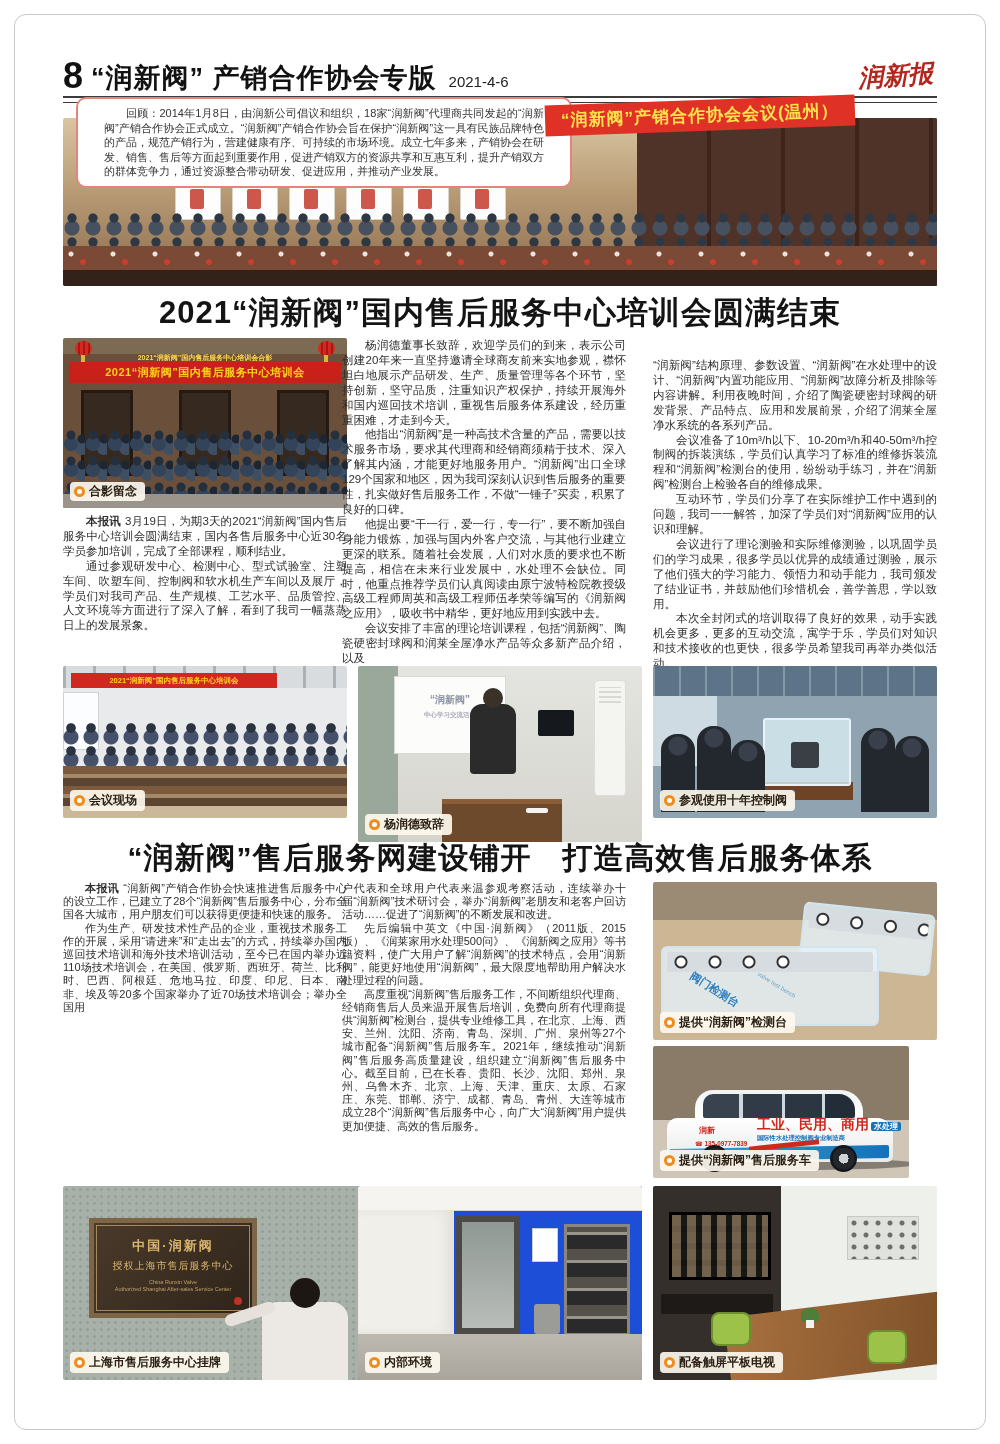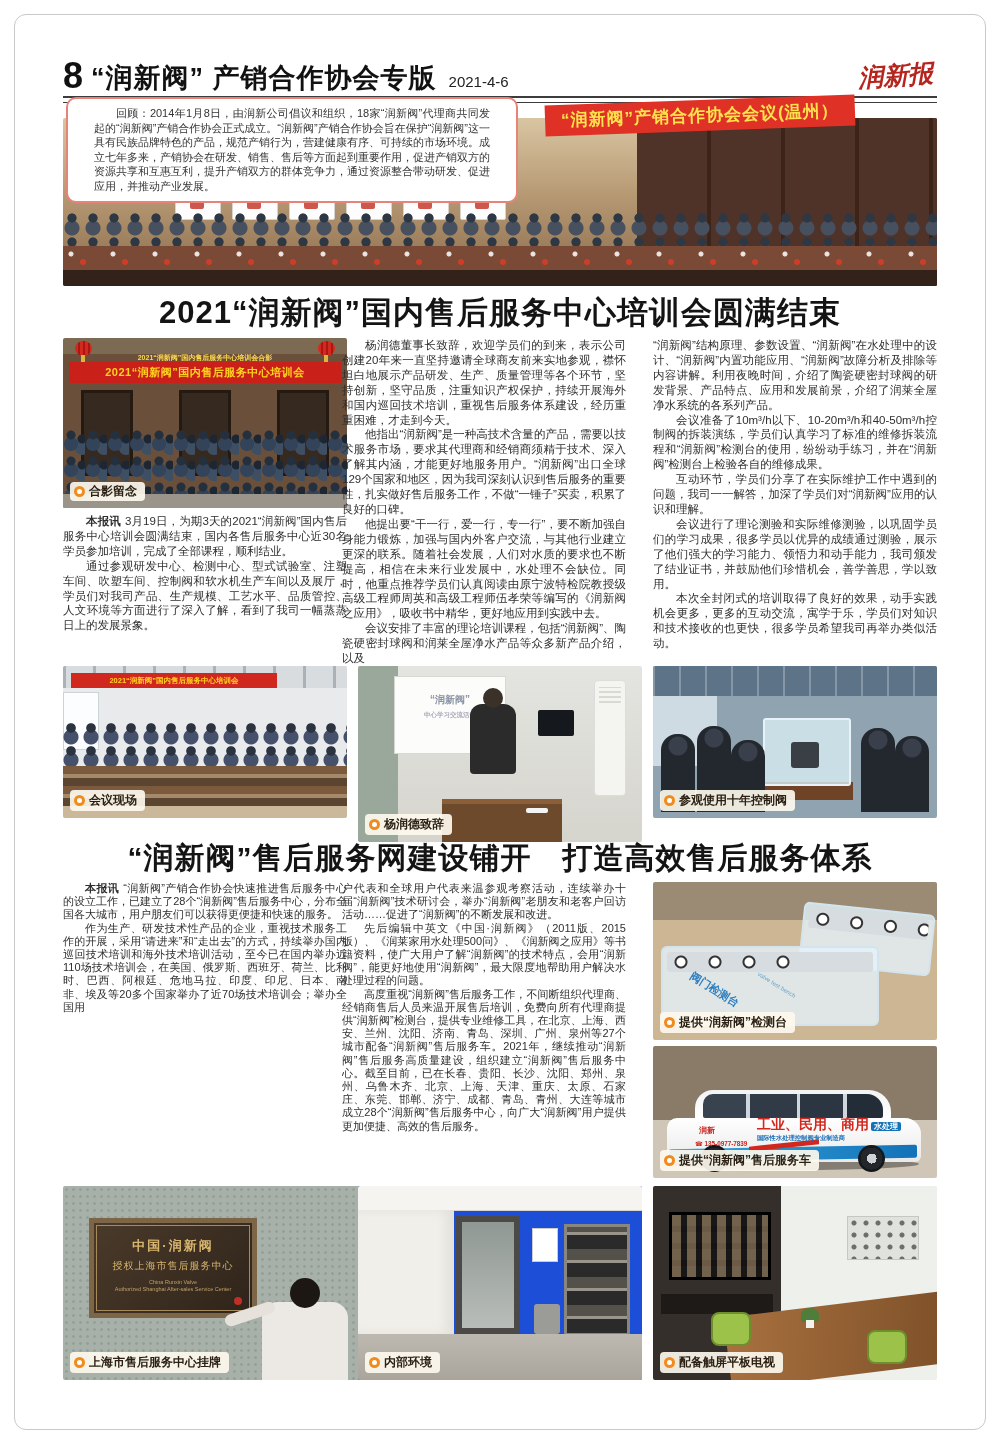--- a/index.html
+++ b/index.html
@@ -36,37 +36,37 @@
   .heads-band{position:absolute;left:0;right:0;top:94px;height:36px;
       background-image:radial-gradient(circle at 9px 6px,#2e3744 4.2px,transparent 5px),
                        radial-gradient(circle at 9px 16px,#46505e 7px,transparent 8px);
       background-size:21px 24px;}
   .table-band{position:absolute;left:0;right:0;top:128px;height:26px;background:#7b4a36;
       background-image:radial-gradient(circle at 8px 8px,rgba(255,255,255,.85) 2px,transparent 3px),
                        radial-gradient(circle at 20px 16px,rgba(214,60,40,.9) 2.5px,transparent 3.5px);
       background-size:42px 22px;}
   .floor-band{position:absolute;left:0;right:0;bottom:0;height:16px;background:#32221a;}
 
-  .recap-box{position:absolute;left:66px;top:97px;width:452px;z-index:6;background:#fff;
+  .recap-box{position:absolute;left:76px;top:97px;width:496px;z-index:6;background:#fff;
              border:2px solid #e8837a;border-radius:10px;padding:7px 26px;box-sizing:border-box;
              font-size:11px;line-height:14.6px;color:#333;text-align:justify;text-indent:2em;}
   .meet-label{position:absolute;left:545px;top:100px;z-index:6;background:#e03127;color:#ffe34d;
               font-size:17px;font-weight:900;padding:4px 16px;transform:rotate(-2deg);letter-spacing:1px;white-space:nowrap;}
 
   
   .headline{position:absolute;left:63px;width:874px;text-align:center;color:#141414;
             font-weight:900;letter-spacing:1px;margin:0;}
   #h1{top:292px;font-size:31px;}
   #h2{top:838px;font-size:30px;}
 
   
   .col{position:absolute;width:284px;text-align:justify;}
   .a1col{top:338px;font-size:11.5px;line-height:14.9px;color:#2e2e2e;}
   .a2col{top:882px;font-size:11px;line-height:13.2px;color:#2e2e2e;}
-  .cL{left:63px;} .cM{left:342px;} .cR{left:653px;}
+  .cL{left:63px;} .cM{left:342px;} .cR{left:653px;margin-top:20px;}
   .col p{margin:0;text-indent:2em;}
   .col p.cont{text-indent:0;}
   .lead-b{font-weight:bold;margin-right:4px;}
 
   
   .group-photo{position:relative;width:284px;height:170px;margin-bottom:6px;overflow:hidden;border-radius:2px;
                background:linear-gradient(#7d6a52 0 16px,#6a4f3a 16px);}
   .gp-yline{position:absolute;left:0;right:0;top:13px;text-align:center;color:#ffd94f;font-size:7px;
             font-weight:bold;white-space:nowrap;overflow:hidden;}
   .gp-banner{position:absolute;left:6px;right:6px;top:24px;height:21px;background:#c9201a;color:#ffd21e;
@@ -131,21 +131,21 @@
   .bench-photo{left:653px;top:882px;width:284px;height:158px;background:linear-gradient(#9b8a74 0 38px,#cdb694 38px);}
   .bench{position:absolute;background:rgba(228,242,249,.8);border:2px solid #d3e4ee;border-radius:6px;}
   .bench .panel{position:absolute;left:4px;right:4px;top:4px;height:20px;background:#d7dce1;border-radius:3px;
       background-image:radial-gradient(circle at 14px 10px,#fff 4px,#333 5px,#333 6px,transparent 7px),
                        radial-gradient(circle at 48px 10px,#fff 4px,#333 5px,#333 6px,transparent 7px),
                        radial-gradient(circle at 82px 10px,#fff 4px,#333 5px,#333 6px,transparent 7px),
                        radial-gradient(circle at 116px 10px,#fff 4px,#333 5px,#333 6px,transparent 7px);}
   .bench-txt{position:absolute;color:#2d7fc1;font-weight:bold;transform:rotate(32deg);white-space:nowrap;}
   .bench-en{position:absolute;color:#6fa7cf;font-size:6px;transform:rotate(32deg);white-space:nowrap;}
 
-  .car-photo{left:653px;top:1046px;width:284px;height:132px;
+  .car-photo{left:653px;top:1046px;width:256px;height:132px;
              background:linear-gradient(#8a7a68 0 74px,#cfc6b8 74px);}
   .car-shadow{position:absolute;left:18px;bottom:8px;width:248px;height:12px;border-radius:50%;background:rgba(40,35,30,.45);}
   .car-body{position:absolute;left:14px;right:16px;bottom:16px;height:44px;background:linear-gradient(#ffffff,#e9e9e9);
             border-radius:10px 16px 6px 6px;}
   .car-roof{position:absolute;left:42px;right:46px;bottom:58px;height:30px;background:linear-gradient(#f2f3f4,#fff);
             border-radius:18px 22px 0 0;}
   .car-glass{position:absolute;left:50px;right:54px;bottom:60px;height:24px;border-radius:10px 16px 2px 2px;
       background:linear-gradient(90deg,#39434f 0 24%,#cfd6dd 24% 26%,#313b47 26% 52%,#cfd6dd 52% 54%,#2c3642 54% 78%,#cfd6dd 78% 80%,#232d38 80%);}
   .car-stripe{position:absolute;left:16px;right:20px;bottom:18px;height:13px;border-radius:2px;
               background:linear-gradient(90deg,#35a8dd,#1472b8);transform:skewY(-1deg);}

